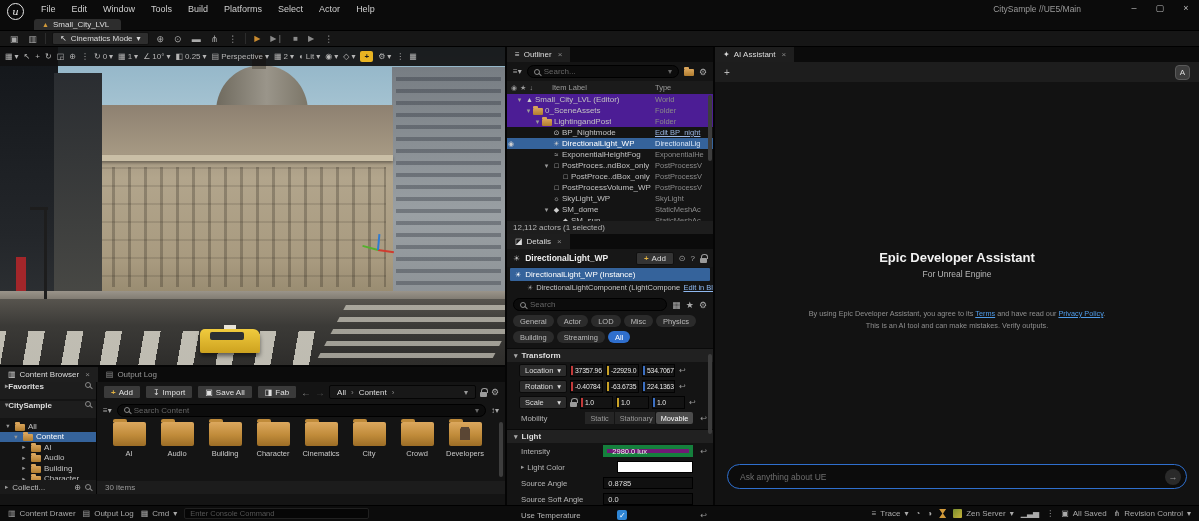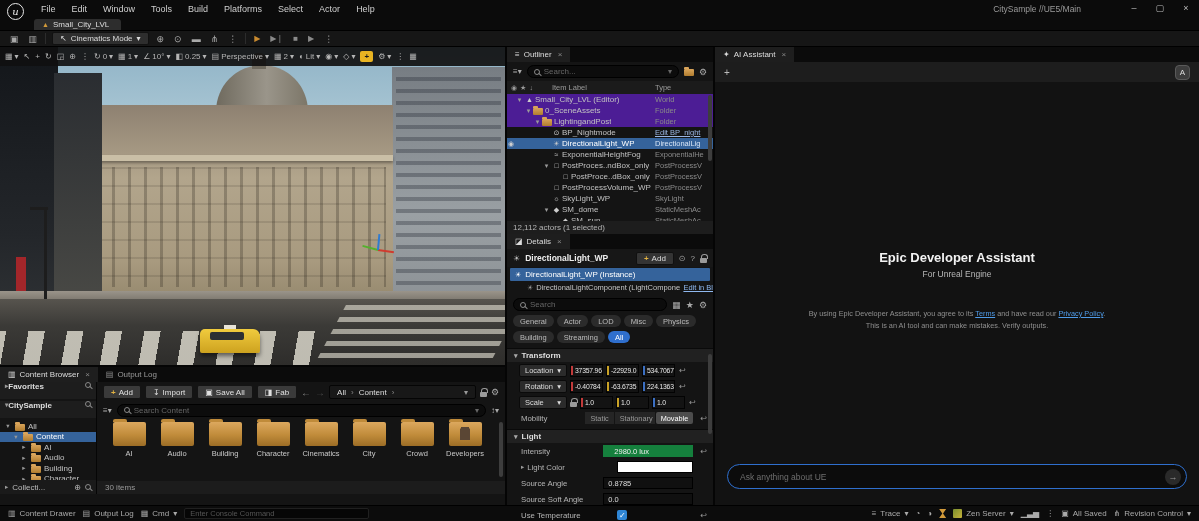--- a/index.html
+++ b/index.html
@@ -109,21 +109,21 @@
 .chip.active{background:#2f6fce;color:#fff}
 .sect{height:14px;background:#212121;display:flex;align-items:center;gap:4px;padding:0 7px;font-size:8px;font-weight:bold;color:#ddd;border-top:1px solid #0a0a0a;margin-top:3px}
 .sect .scaret{font-size:7px;color:#aaa}
 .drow{display:flex;align-items:center;gap:3px;padding:1.5px 4px 1.5px 12px}
 .dpill{background:#2b2b2b;border:1px solid #0a0a0a;border-radius:2px;height:13px;display:flex;align-items:center;justify-content:space-between;gap:3px;padding:0 5px;font-size:7.5px;color:#ddd;width:48px;flex:none}
 .nf{display:flex;align-items:center;gap:2px;background:#131313;border:1px solid #030303;height:13px;width:33px;font-size:6.8px;color:#e8e8e8;overflow:hidden;letter-spacing:-.2px;flex:none}
 .axisbar{width:2px;height:9px;flex:none}
 .reset{color:#9a9a9a;font-size:8px;margin-left:1px}
 .lrow{display:flex;align-items:center;padding:2px 6px 2px 14px;font-size:7.8px;color:#b5b5b5;height:16px}
 .lrow .ctlwrap{margin-left:auto;margin-right:6px;display:flex;align-items:center;gap:4px}
-.gfield{width:90px;height:12px;background:#701a75;border:6px solid #15803d;font-size:7.5px;color:#eee;display:flex;align-items:center;padding:0 5px}
+.gfield{width:90px;height:12px;background:#701a75;border:4px solid #15803d;font-size:7.5px;color:#eee;display:flex;align-items:center;padding:0 5px}
 .dfield{width:90px;height:12px;background:#101010;border:1px solid #000;color:#ddd;padding:0 4px;display:flex;align-items:center;font-size:7.5px}
 .swatch{width:76px;height:12px;background:#fff;border:1px solid #000}
 .cbx{width:10px;height:10px;background:#2f86d6;border-radius:2px;color:#fff;font-size:8px;display:flex;align-items:center;justify-content:center}
 #mobrow{display:flex;align-items:center;padding:2px 6px 2px 14px;font-size:7.8px;color:#b5b5b5}
 #mobseg{margin-left:auto;margin-right:6px;display:flex;gap:1px}
 .seg{background:#252525;padding:1.5px 5px;font-size:7.3px;color:#999;max-width:40px;white-space:nowrap;overflow:hidden}
 .seg.active{background:#4d4d4d;color:#fff;border-radius:2px}
 
 #aitb{height:20px;background:#1d1d1d;display:flex;align-items:center;padding:0 9px;position:relative}
 #newchat{position:absolute;left:0;right:0;text-align:center;font-size:9.5px;color:#e2e2e2;font-weight:bold}

